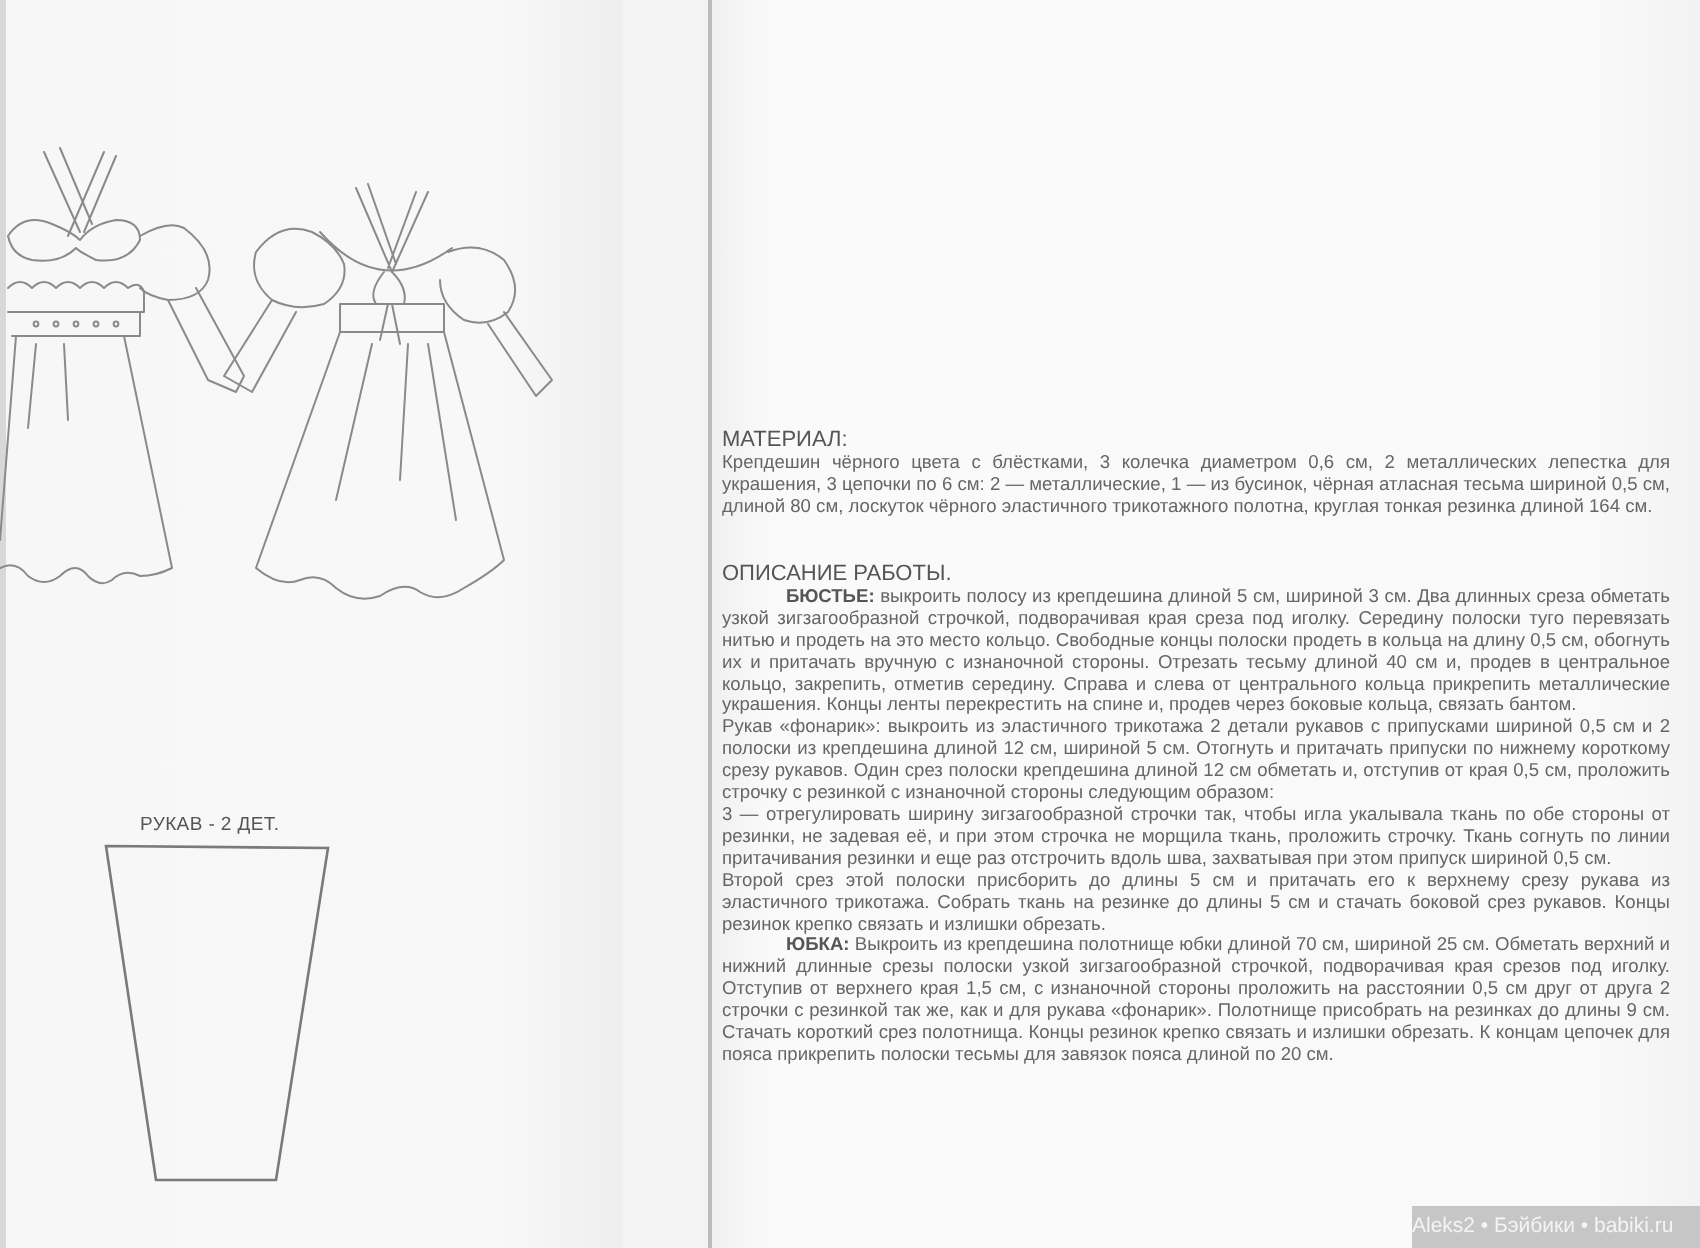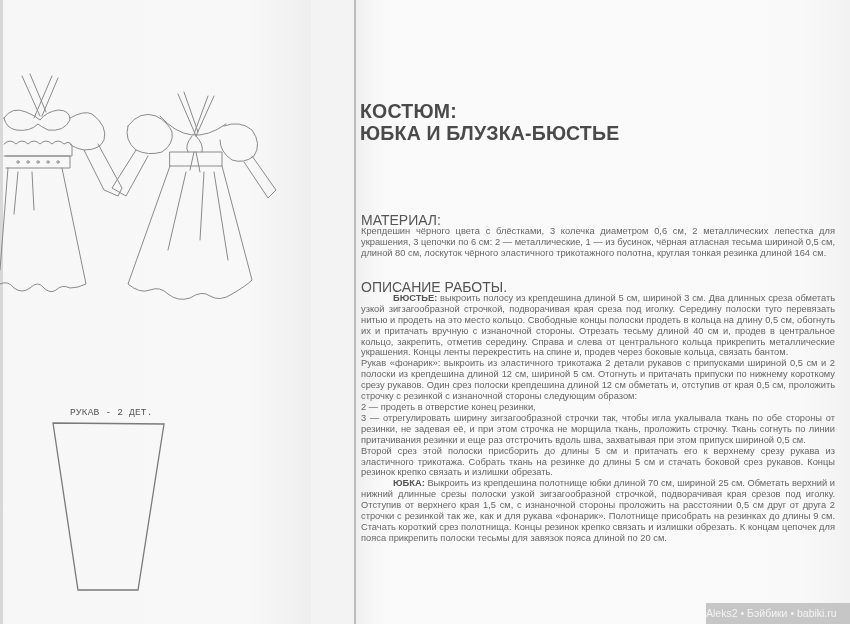--- a/index.html
+++ b/index.html
@@ -7,21 +7,20 @@
       width: 850px; height: 624px; overflow: hidden;
       background: #f3f3f3;
       position: relative;
       font-family: "Liberation Sans", sans-serif;
       color: #555;
     }
     .spread { position: absolute; left: 0; top: 0; width: 850px; height: 624px; }
     .page-left {
       position: absolute; left: 0; top: 0; width: 311px; height: 624px;
       background: linear-gradient(90deg, #f7f7f7 0%, #f8f8f8 80%, #eeeeee 100%);
-      font-family: Liberation Mono, monospace;
     }
     .page-left::before {
       content: ""; position: absolute; left: 0; top: 0; width: 3px; height: 624px; background: #d8d8d8;
     }
     .spine {
       position: absolute; left: 354px; top: 0; width: 2px; height: 624px; background: #bcbcbc;
     }
     .page-right {
       position: absolute; left: 356px; top: 0; width: 494px; height: 624px;
       background: linear-gradient(90deg, #f0f0f0 0%, #fafafa 6%, #f9f9f9 90%, #f2f2f2 100%);
@@ -40,21 +39,21 @@
       color: #4a4a4a; letter-spacing: 0.2px;
     }
     .title div { white-space: nowrap; }
 
     .body-text {
       position: absolute; left: 361px; width: 474px;
       font-size: 9.3px; line-height: 10.9px; color: #666;
       text-align: justify;
     }
     .body-text p { margin: 0; }
-    .section-heading { color: #555; font-size: 14px; }
+    .section-heading { color: #555; font-size: 11px; }
     .bold-lead { font-weight: bold; color: #555; margin-left: 32px; }
     .italic { }
 
     .materials { top: 215px; }
     .work { top: 282px; }
 
     .watermark {
       position: absolute; left: 706px; top: 603px; width: 144px; height: 21px;
       background: #c6c6c6; color: #f4f4f4;
       font-size: 10.5px; line-height: 21px; 
@@ -117,34 +116,29 @@
 
     <svg class="pattern-shape" viewBox="0 0 140 190" fill="none" stroke="#7a7a7a" stroke-width="1.3">
       <path d="M13 8 L124 9 L98 175 L38 175 Z"></path>
     </svg>
   </div>
 
   <div class="spine"></div>
 
   <div class="page-right"></div>
 
-  <div class="title">
-    <div>КОСТЮМ:</div>
-    <div>ЮБКА И БЛУЗКА-БЮСТЬЕ</div>
-  </div>
 
   <div class="body-text materials">
     <p class="section-heading">МАТЕРИАЛ:</p>
     <p>Крепдешин чёрного цвета с блёстками, 3 колечка диаметром 0,6 см, 2 металлических лепестка для украшения, 3 цепочки по 6 см: 2 — металлические, 1 — из бусинок, чёрная атласная тесьма шириной 0,5 см, длиной 80 см, лоскуток чёрного эластичного трикотажного полотна, круглая тонкая резинка длиной 164 см.</p>
   </div>
 
   <div class="body-text work">
     <p class="section-heading">ОПИСАНИЕ РАБОТЫ.</p>
     <p><span class="bold-lead">БЮСТЬЕ:</span><span> выкроить полосу из крепдешина длиной 5 см, шириной 3 см. Два длинных среза обметать узкой зигзагообразной строчкой, подворачивая края среза под иголку. Середину полоски туго перевязать нитью и продеть на это место кольцо. Свободные концы полоски продеть в кольца на длину 0,5 см, обогнуть их и притачать вручную с изнаночной стороны. Отрезать тесьму длиной 40 см и, продев в центральное кольцо, закрепить, отметив середину. Справа и слева от центрального кольца прикрепить металлические украшения. Концы ленты перекрестить на спине и, продев через боковые кольца, связать бантом.</span></p>
     <p>Рукав «фонарик»: выкроить из эластичного трикотажа 2 детали рукавов с припусками шириной 0,5 см и 2 полоски из крепдешина длиной 12 см, шириной 5 см. Отогнуть и притачать припуски по нижнему короткому срезу рукавов. Один срез полоски крепдешина длиной 12 см обметать и, отступив от края 0,5 см, проложить строчку с резинкой с изнаночной стороны следующим образом:</p>
-    <p>2 — продеть в отверстие конец резинки,</p>
     <p>3 — отрегулировать ширину зигзагообразной строчки так, чтобы игла укалывала ткань по обе стороны от резинки, не задевая её, и при этом строчка не морщила ткань, проложить строчку. Ткань согнуть по линии притачивания резинки и еще раз отстрочить вдоль шва, захватывая при этом припуск шириной 0,5 см.</p>
     <p><span class="italic">Второй срез этой полоски присборить до длины 5 см и притачать его к верхнему срезу рукава</span><span> из эластичного трикотажа. Собрать ткань на резинке до длины 5 см и стачать боковой срез рукавов. Концы резинок крепко связать и излишки обрезать.</span></p>
     <p><span class="bold-lead">ЮБКА:</span><span> Выкроить из крепдешина полотнище юбки длиной 70 см, шириной 25 см. Обметать верхний и нижний длинные срезы полоски узкой зигзагообразной строчкой, подворачивая края срезов под иголку. Отступив от верхнего края 1,5 см, с изнаночной стороны проложить на расстоянии 0,5 см друг от друга 2 строчки с резинкой так же, как и для рукава «фонарик». Полотнище присобрать на резинках до длины 9 см. Стачать короткий срез полотнища. Концы резинок крепко связать и излишки обрезать. К концам цепочек для пояса прикрепить полоски тесьмы для завязок пояса длиной по 20 см.</span></p>
   </div>
 
   <div class="watermark">Aleks2 • Бэйбики • babiki.ru</div>
 </div>
 
 </body></html>

